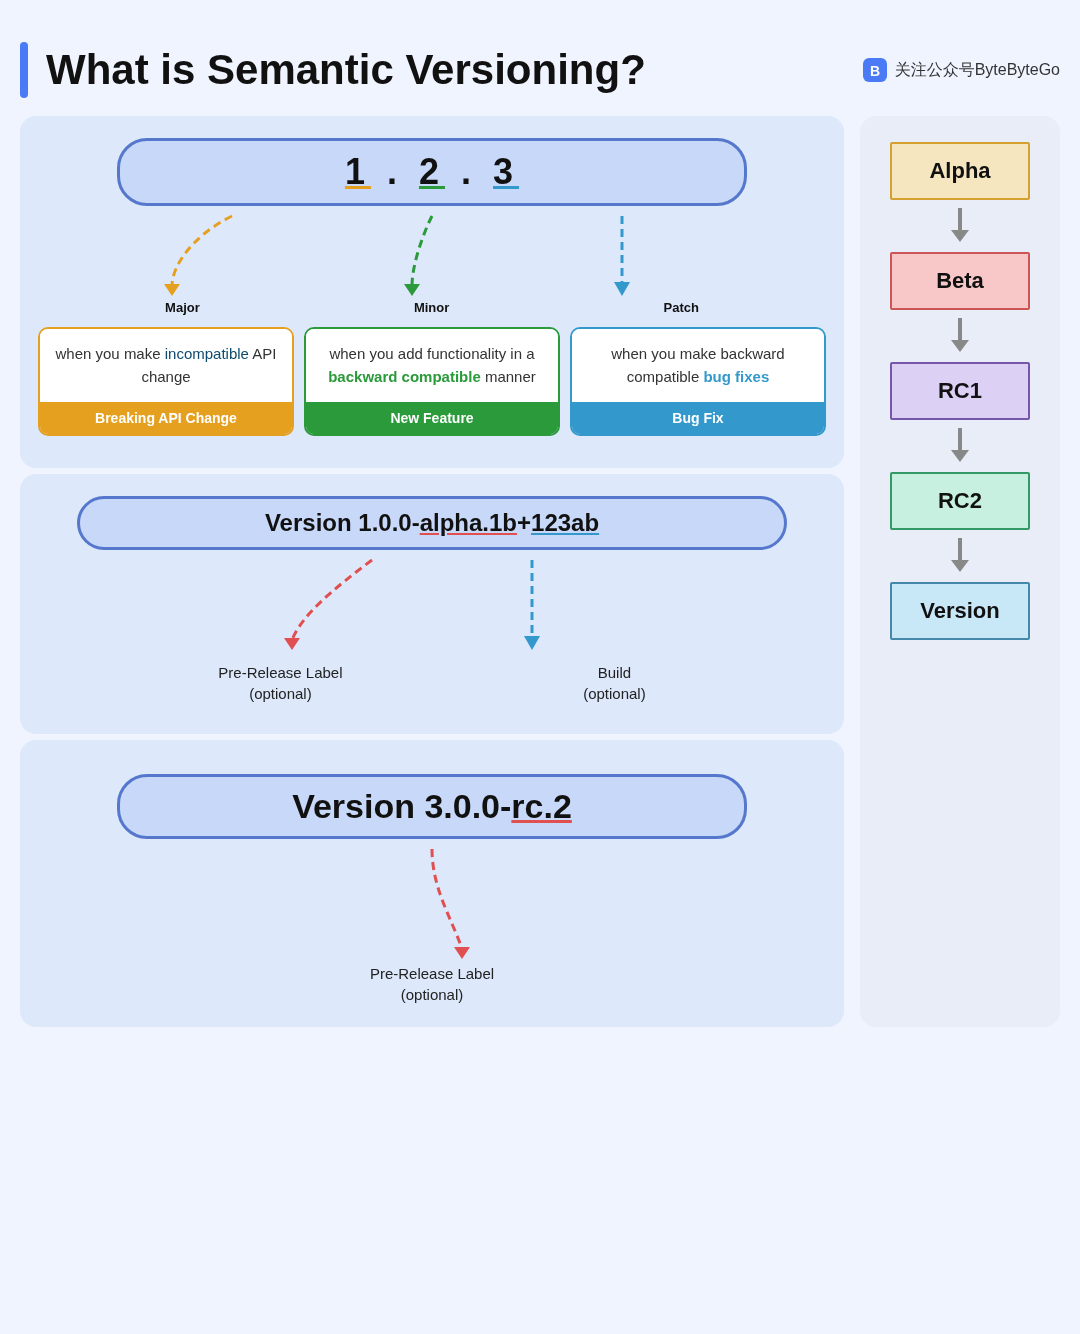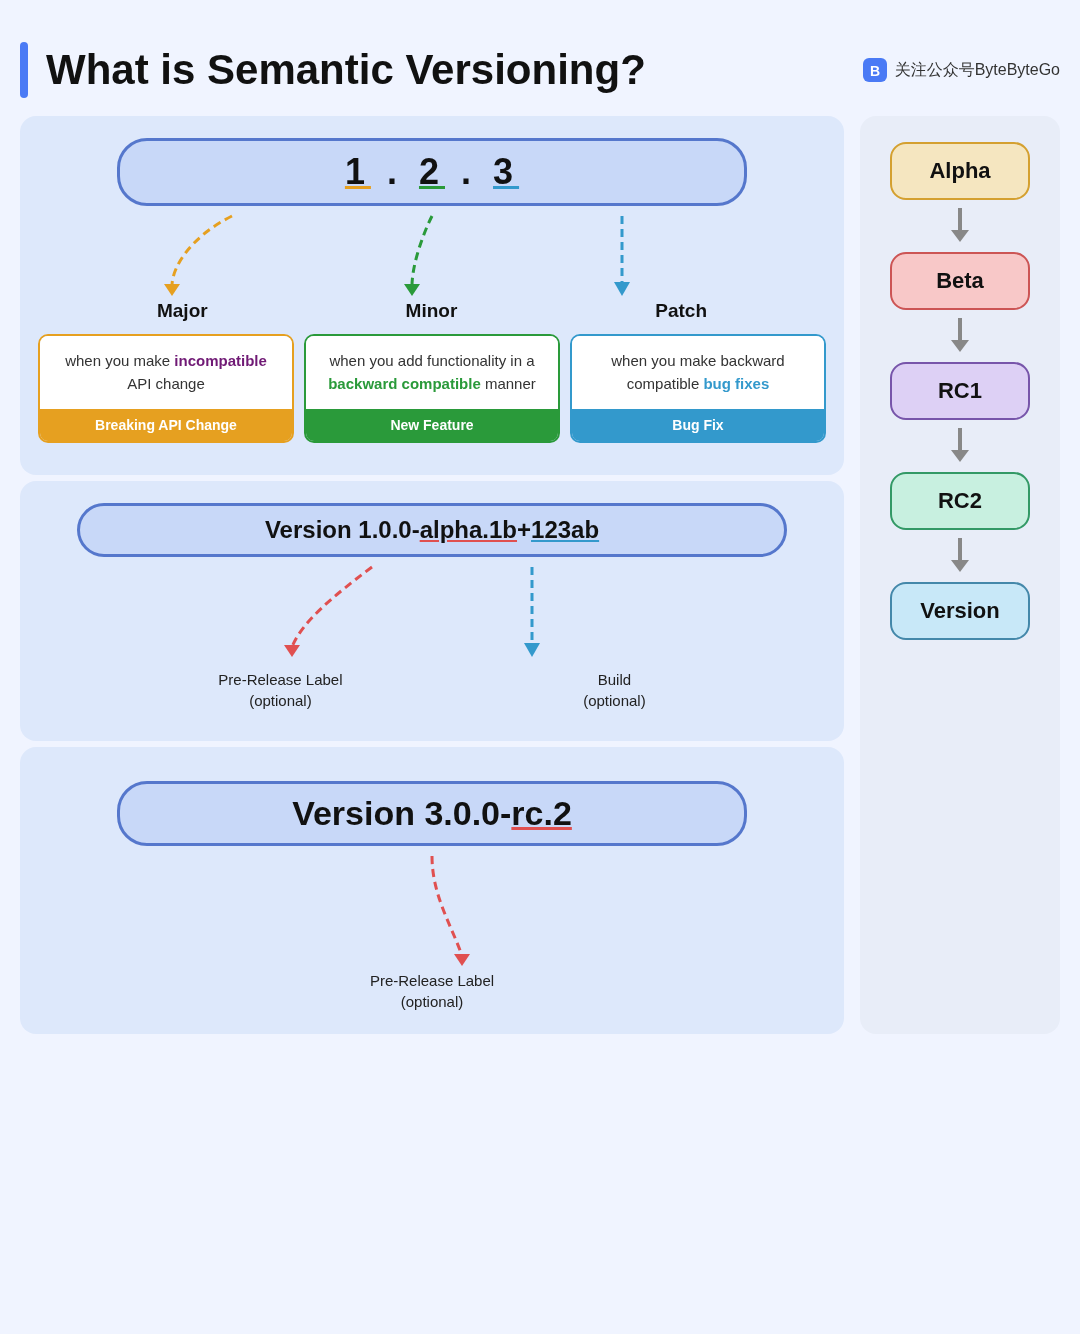--- a/index.html
+++ b/index.html
@@ -98,21 +98,21 @@
       text-decoration-color: #3399cc;
     }
     .labels-row {
       display: flex;
       justify-content: space-around;
       margin-bottom: 12px;
       padding: 0 20px;
     }
     .label-item {
       text-align: center;
-      font-size: 19px;
+      font-size: 13px;
       font-weight: bold;
       color: #111;
     }
     
     .info-boxes-row {
       display: flex;
       gap: 10px;
       margin-bottom: 10px;
     }
     .info-box {
@@ -133,21 +133,21 @@
       padding: 8px;
       text-align: center;
       font-size: 14px;
       font-weight: bold;
       color: #fff;
     }
     
     .major-box { border: 2.5px solid #e6a020; }
     .major-content { background: #fff; color: #333; }
     .major-footer { background: #e6a020; }
-    .incompatible { color: #701a75; font-weight: bold; }
+    .incompatible { color: #0c4a6e; font-weight: normal; }
     
     .minor-box { border: 2.5px solid #2a9a3a; }
     .minor-content { background: #fff; color: #333; }
     .minor-footer { background: #2a9a3a; }
     .backward { color: #2a9a3a; font-weight: bold; }
     
     .patch-box { border: 2.5px solid #3399cc; }
     .patch-content { background: #fff; color: #333; }
     .patch-footer { background: #3399cc; }
     .bugfixes { color: #3399cc; font-weight: bold; }
@@ -202,21 +202,21 @@
       text-align: center;
       font-size: 15px;
       color: #222;
       line-height: 1.4;
       margin-top: 50px;
     }
     
     .release-item {
       width: 140px;
       padding: 14px 10px;
-      border-radius: 16px;
+      border-radius: 2px;
       text-align: center;
       font-size: 22px;
       font-weight: bold;
       margin: 6px 0;
     }
     .alpha-item { background: #f5e6c0; border: 2px solid #d4a030; color: #111; }
     .beta-item { background: #f8c8c8; border: 2px solid #cc5555; color: #111; }
     .rc1-item { background: #ddd0f5; border: 2px solid #7755aa; color: #111; }
     .rc2-item { background: #c8f0e0; border: 2px solid #339966; color: #111; }
     .release-item-box { background: #c8e8f8; border: 2px solid #4488aa; color: #111; }

